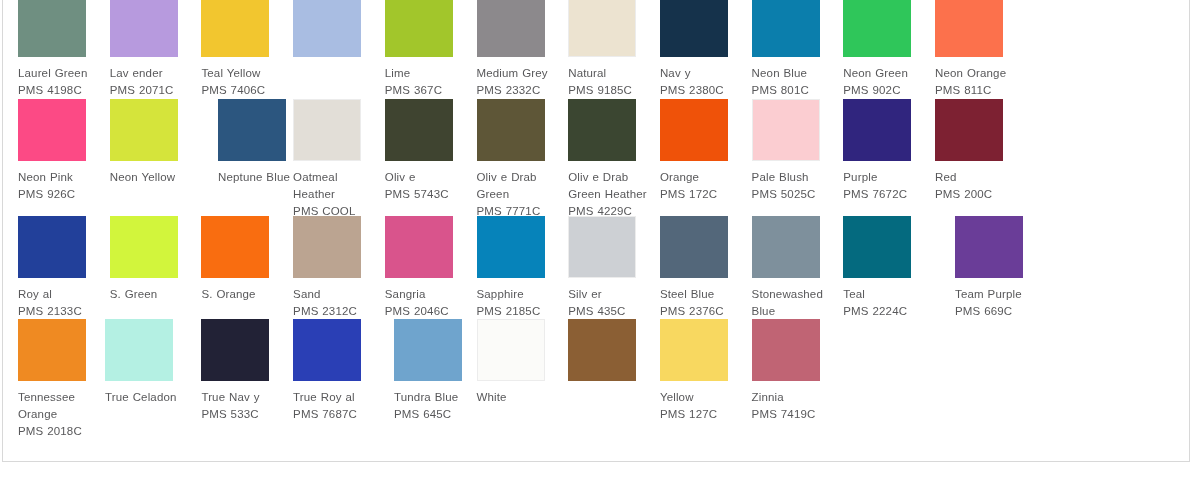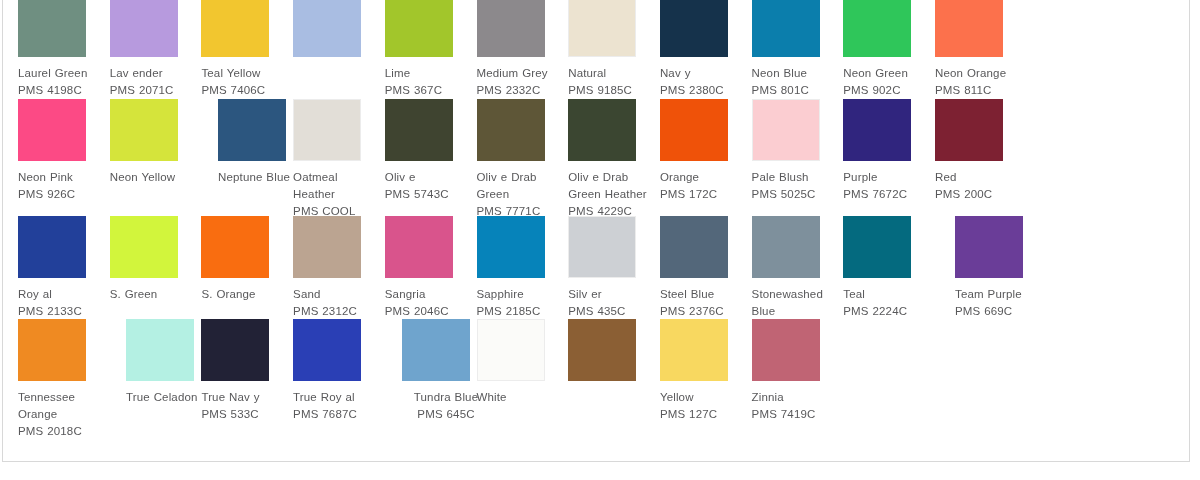--- a/index.html
+++ b/index.html
@@ -296,41 +296,41 @@
         </div>
       </div>
       <div class="row" style="top: 325px;">
         <div class="cell" style="left: 15px;">
           <div class="chip" style="background: rgb(239, 138, 34);"></div>
           <div class="cap">
             <span class="nm">Tennessee Orange</span>
             <span class="pms">PMS 2018C</span>
           </div>
         </div>
-        <div class="cell" style="left: 123px;">
+        <div class="cell" style="left: 102px;">
           <div class="chip" style="background: rgb(180, 240, 227);"></div>
           <div class="cap">
             <span class="nm">True Celadon</span>
           </div>
         </div>
         <div class="cell" style="left: 198.4px;">
           <div class="chip" style="background: rgb(34, 34, 54);"></div>
           <div class="cap">
             <span class="nm">True Nav y</span>
             <span class="pms">PMS 533C</span>
           </div>
         </div>
         <div class="cell" style="left: 290.1px;">
           <div class="chip" style="background: rgb(42, 63, 181);"></div>
           <div class="cap">
             <span class="nm">True Roy al</span>
             <span class="pms">PMS 7687C</span>
           </div>
         </div>
-        <div class="cell" style="left: 399px; text-align: center;">
+        <div class="cell" style="left: 391px;">
           <div class="chip" style="background: rgb(111, 164, 205);"></div>
           <div class="cap">
             <span class="nm">Tundra Blue</span>
             <span class="pms">PMS 645C</span>
           </div>
         </div>
         <div class="cell" style="left: 473.5px;">
           <div class="chip has-border" style="background: rgb(251, 251, 249);"></div>
           <div class="cap">
             <span class="nm">White</span>

